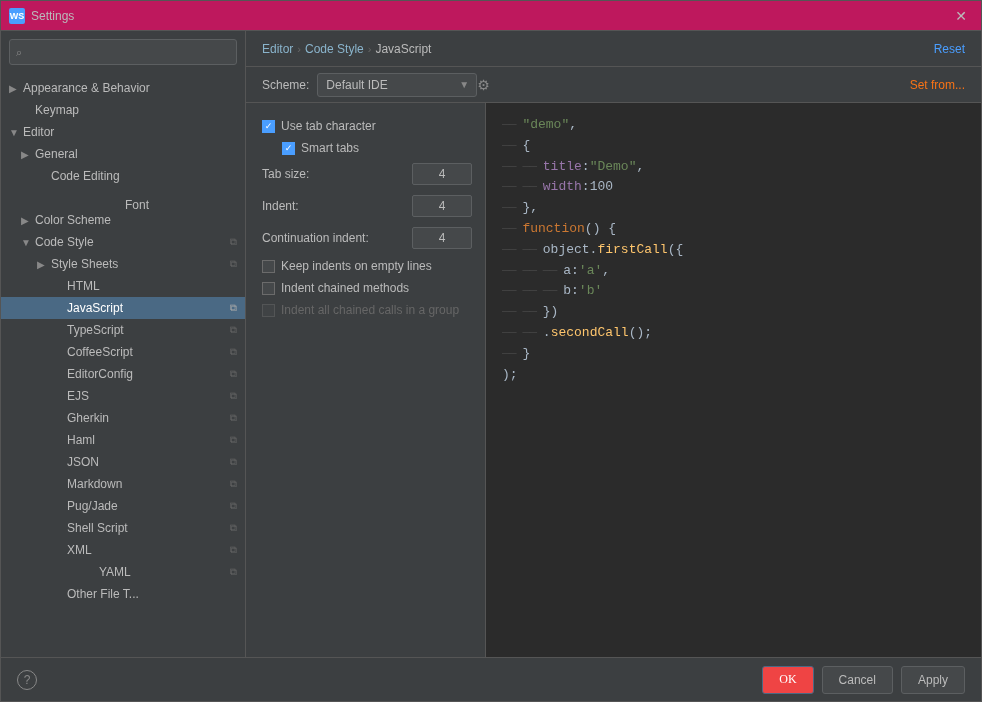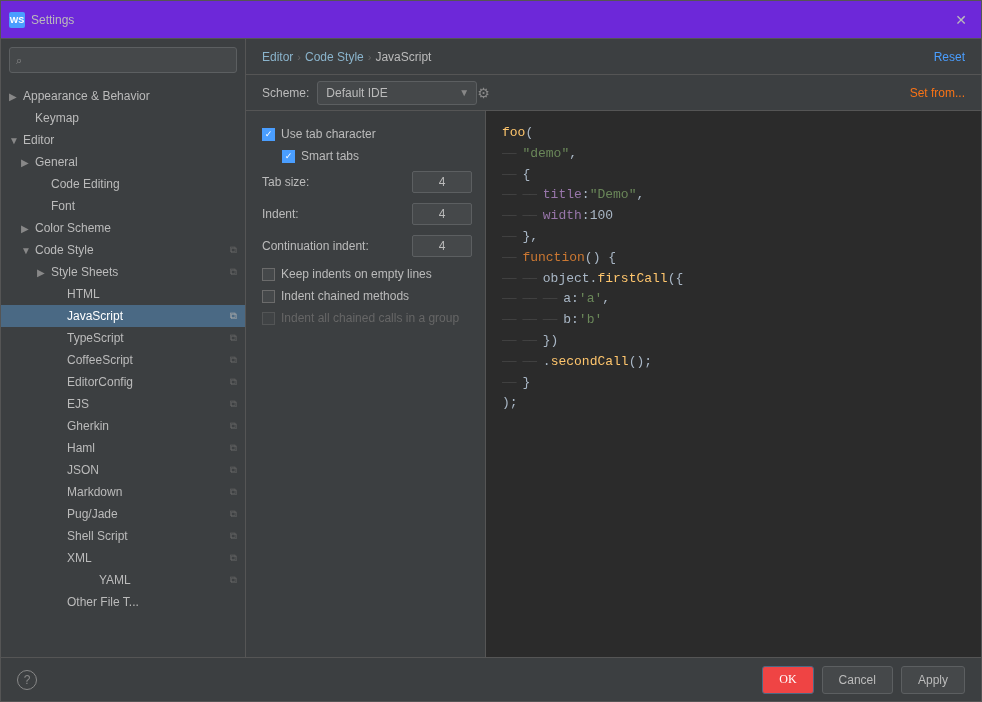--- a/index.html
+++ b/index.html
@@ -16,22 +16,22 @@
     .window {
       width: 982px;
       height: 702px;
       background: #3c3f41;
       display: flex;
       flex-direction: column;
       border: 1px solid #555;
     }
 
     .title-bar {
-      background: #6d28d9;
-      height: 38px;
+      background: #be185d;
+      height: 30px;
       display: flex;
       align-items: center;
       padding: 0 8px;
       border-bottom: 1px solid #555;
       flex-shrink: 0;
     }
 
     .title-bar-icon {
       width: 16px;
       height: 16px;
@@ -469,21 +469,21 @@
         <div class="tree-item" style="padding-left:20px;">
           <span class="arrow">▶</span>
           <span>General</span>
         </div>
 
         <div class="tree-item" style="padding-left:36px;">
           <span class="arrow">&nbsp;</span>
           <span>Code Editing</span>
         </div>
 
-        <div class="tree-item" style="padding-left:36px;">
+        <div class="tree-item" style="padding-left:36px;flex-direction:column;">
           <span class="arrow">&nbsp;</span>
           <span>Font</span>
         </div>
 
         <div class="tree-item" style="padding-left:20px;">
           <span class="arrow">▶</span>
           <span>Color Scheme</span>
         </div>
 
         <div class="tree-item" style="padding-left:20px;">
@@ -652,24 +652,20 @@
             <span class="cb-label">Indent chained methods</span>
           </div>
 
           <div class="checkbox-wrap">
             <div class="cb" style="opacity:0.5;"></div>
             <span class="cb-label disabled">Indent all chained calls in a group</span>
           </div>
         </div>
 
         <div class="code-preview">
-          <div class="code-line">
-            <span class="fn">foo</span>
-              <span class="plain">(</span>
-          </div>
           <div class="code-line">
             <span style="color:#444;letter-spacing:-1px">——&nbsp;</span>
               <span class="str">"demo"</span>
               <span class="plain">,</span>
           </div>
           <div class="code-line">
             <span style="color:#444;letter-spacing:-1px">——&nbsp;</span>
               <span class="plain">{</span>
           </div>
           <div class="code-line">

